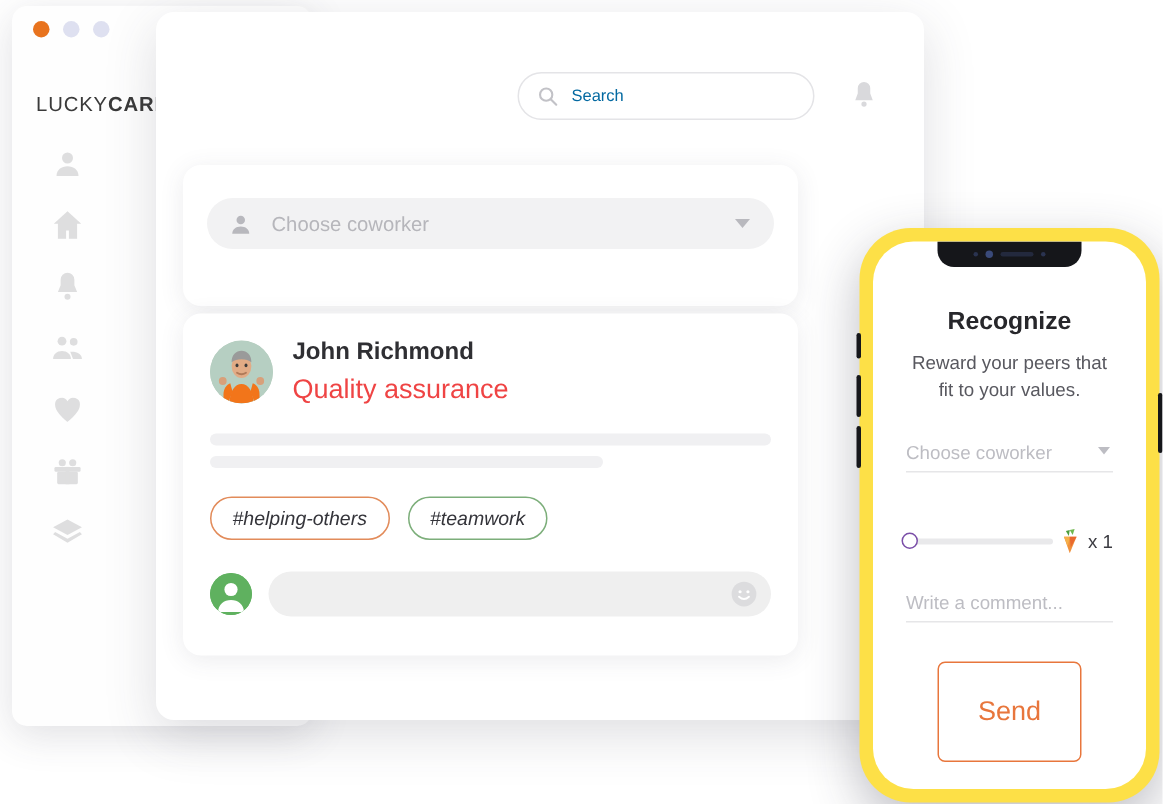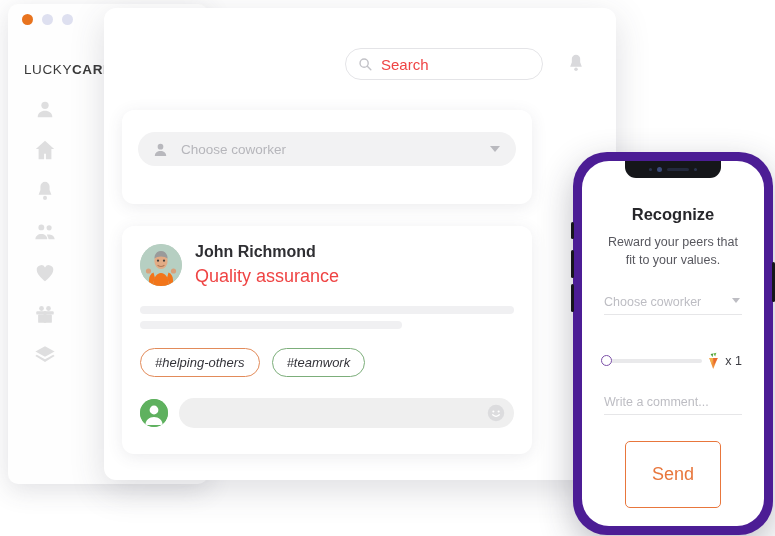--- a/index.html
+++ b/index.html
@@ -45,21 +45,21 @@
 
   
   .hdr { position: relative; height: 92px; }
   .search-box {
     position: absolute; left: 241px; top: 40px;
     width: 198px; height: 32px;
     border: 1px solid #e4e4e7; border-radius: 16px;
     display: flex; align-items: center; padding: 0 12px; gap: 9px;
     background: #fff;
   }
-  .search-ph { font-size: 15px; color: #ef4444; }
+  .search-ph { font-size: 11px; color: #0369a1; }
   .bell-hdr { position: absolute; left: 462px; top: 44px; }
 
   
   .card {
     background: #fff; border-radius: 12px;
     box-shadow: 0 3px 16px rgba(70,70,90,.10);
   }
   .composer {
     position: absolute; left: 18px; top: 102px;
     width: 410px; height: 94px; padding: 14px 16px;
@@ -71,21 +71,21 @@
     border-radius: 17px; display: flex; align-items: center;
     padding: 0 14px; gap: 12px; position: relative;
   }
   .comp-select-ph { font-size: 13.5px; color: #b6b6bb; }
   .caret { position: absolute; right: 16px; top: 14px;
     border-left: 5px solid transparent; border-right: 5px solid transparent;
     border-top: 6px solid #b9b9be; }
 
   
   .post {
-    position: absolute; left: 18px; top: 218px;
+    position: absolute; left: 18px; top: 201px;
     width: 410px; height: 228px; padding: 16px 18px;
   }
   .post-head { display: flex; align-items: center; gap: 13px; }
   .avatar-img {
     width: 42px; height: 42px; border-radius: 50%;
     background: #b9cfc0; overflow: hidden; position: relative; flex: none;
   }
   .post-name { font-size: 16px; font-weight: 700; color: #2f2f33; line-height: 1.25; }
   .post-role { font-size: 18px; color: #ef4444; margin-top: 4px; }
 
@@ -106,21 +106,21 @@
   .c-input {
     flex: 1; height: 30px; background: #efefef; border-radius: 15px;
     position: relative;
   }
   .smiley { position: absolute; right: 9px; top: 6px; }
 
   
   .phone {
     position: absolute; left: 573px; top: 152px;
     width: 200px; height: 383px;
-    background: #4c1d95; border-radius: 34px;
+    background: #fde047; border-radius: 34px;
     padding: 9px;
     box-shadow: 0 12px 34px rgba(40,40,60,.30);
   }
   .phone-screen {
     width: 100%; height: 100%; background: #fff;
     border-radius: 27px; position: relative; overflow: hidden;
   }
   .notch {
     position: absolute; left: 50%; transform: translateX(-50%); top: 0;
     width: 96px; height: 17px; background: #15161a;

